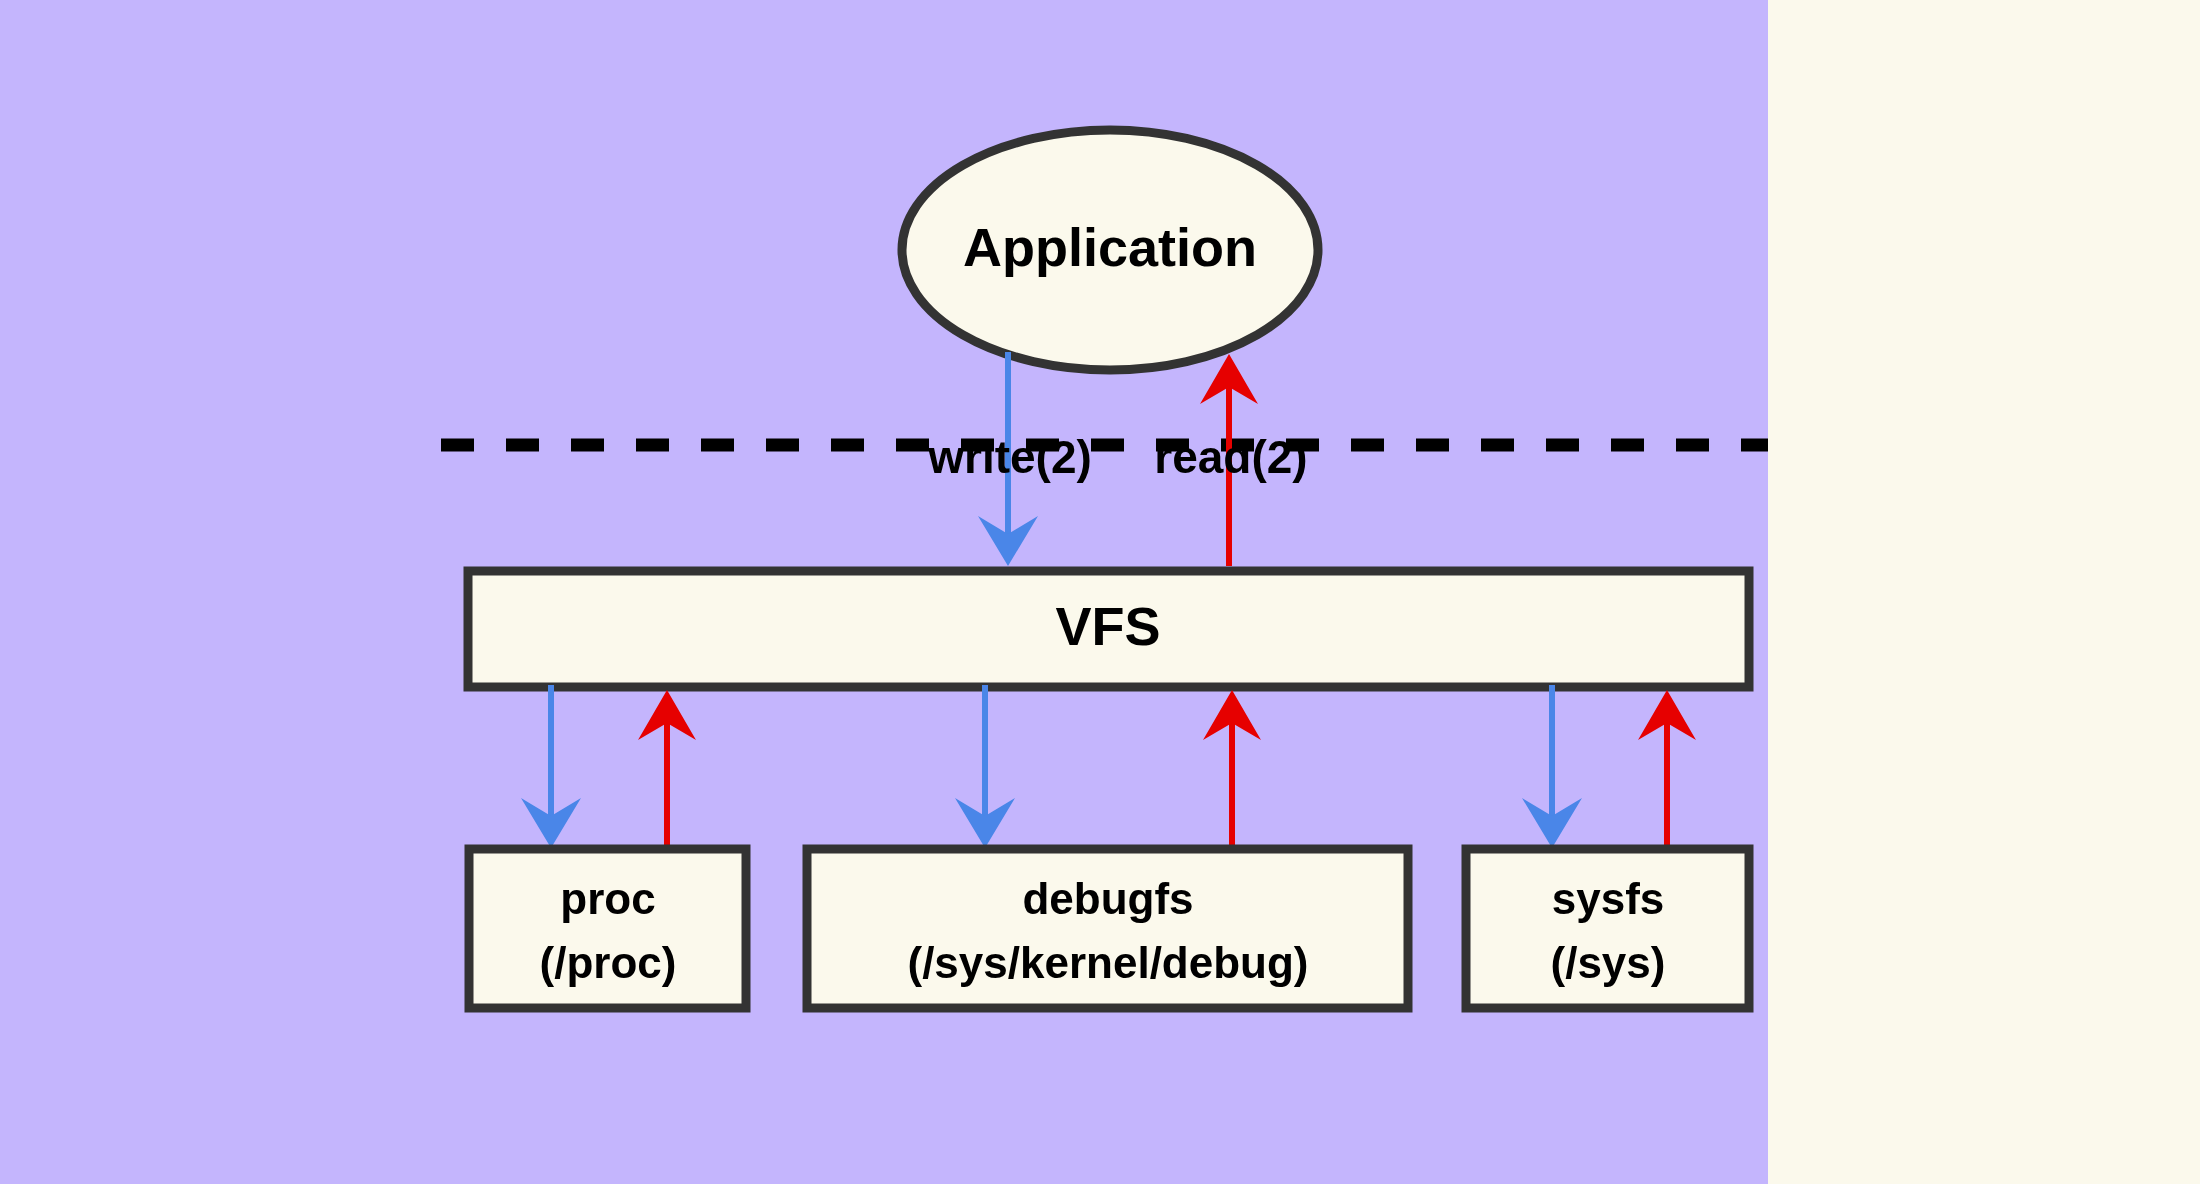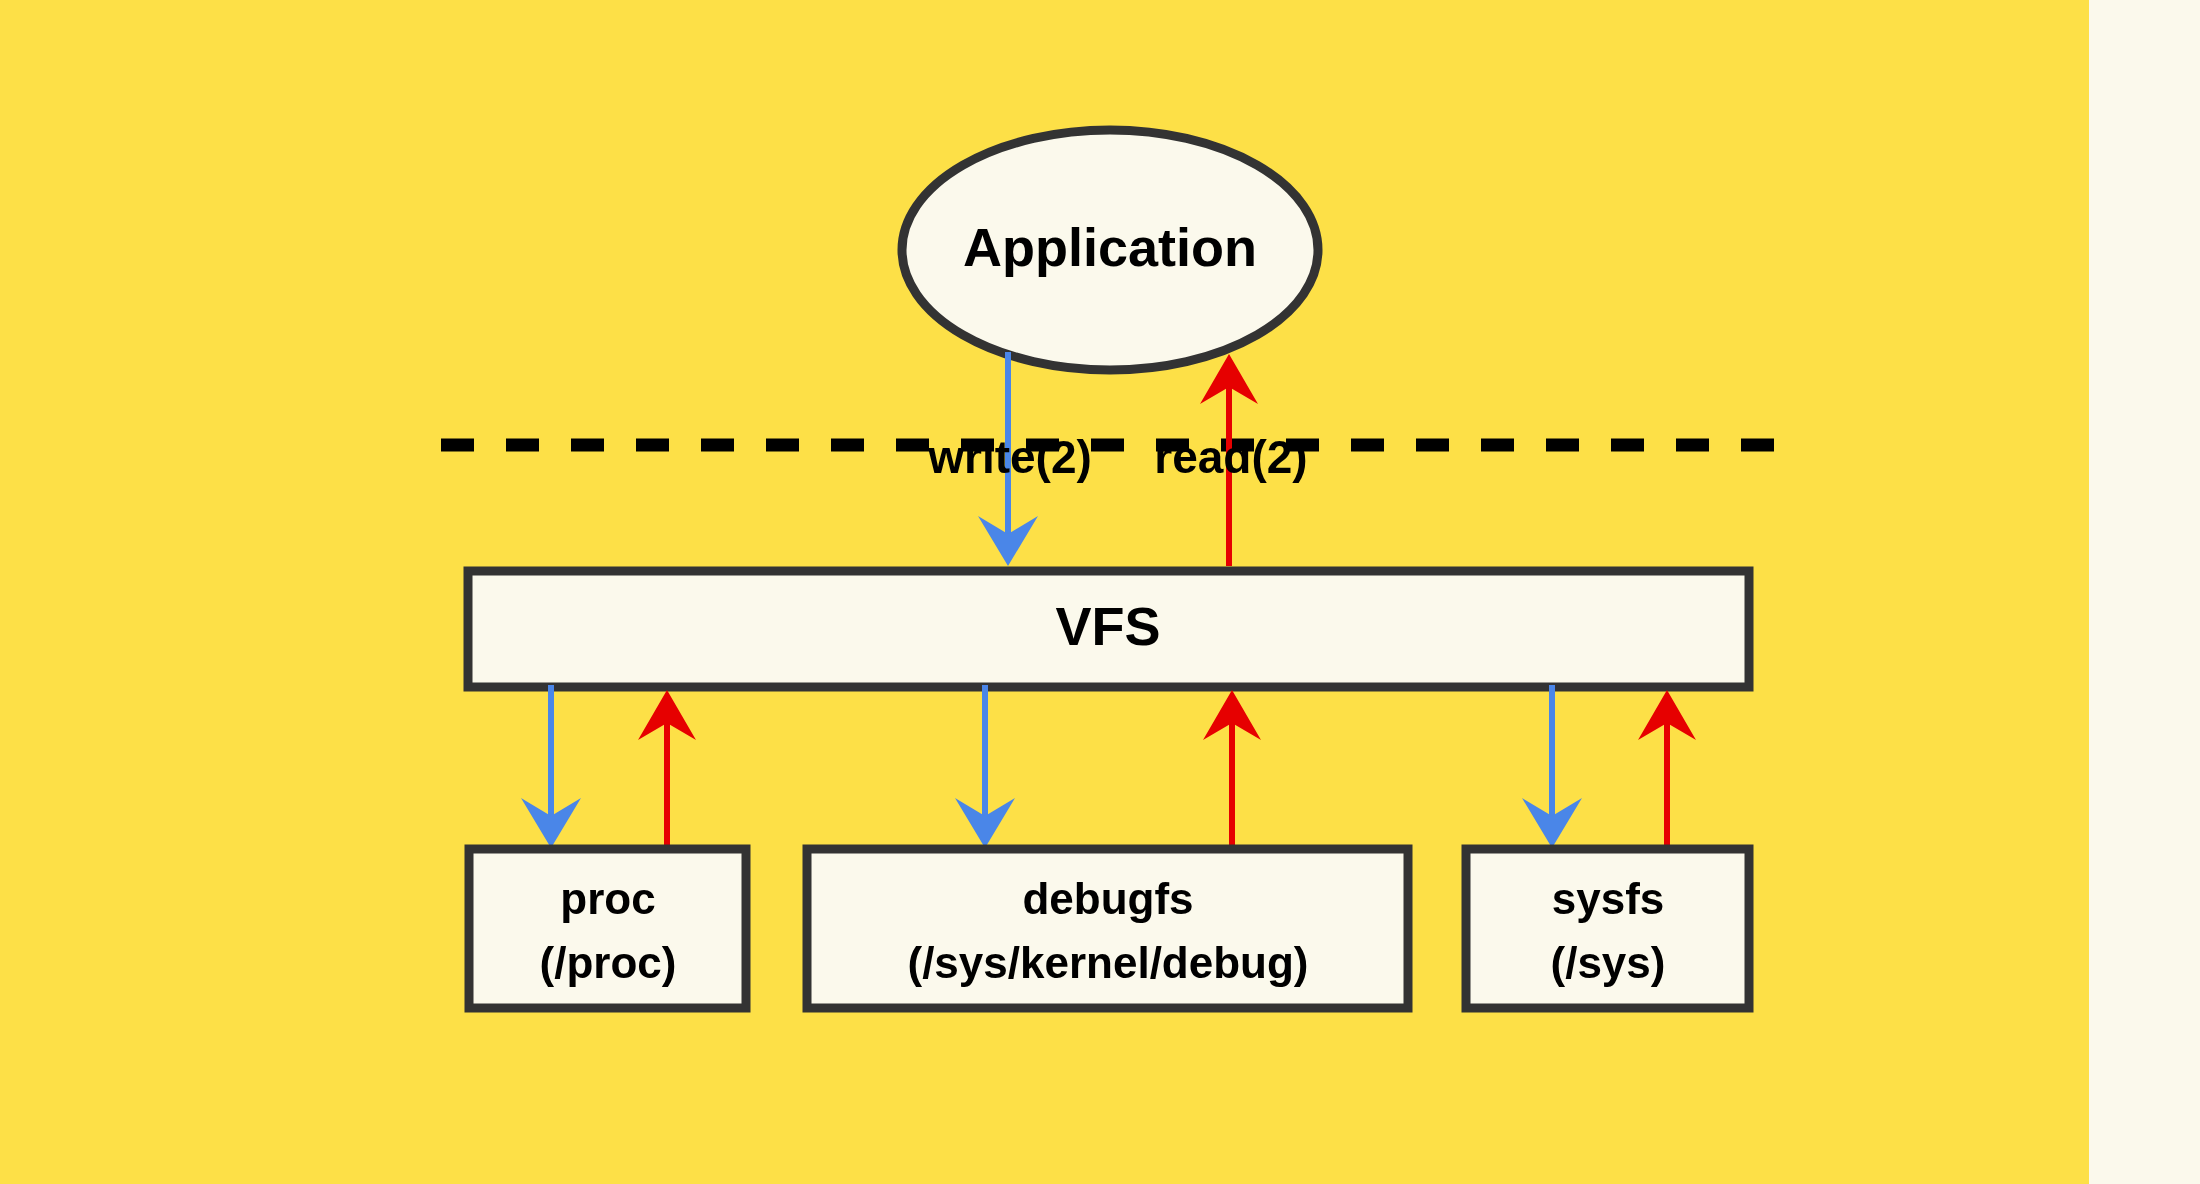--- a/index.html
+++ b/index.html
@@ -3,23 +3,23 @@
 <meta charset="utf-8">
 <title>Linux pseudo filesystem diagram</title>
 <style>
   html, body {
     margin: 0;
     padding: 0;
     background: #fbf9ec;
   }
   #stage {
     position: relative;
-    width: 2089px;
+    width: 1768px;
     height: 1184px;
-    background: #fde047;
+    background: #c4b5fd;
     overflow: hidden;
     font-family: "Liberation Sans", sans-serif;
   }
   #diagram-svg {
     position: absolute;
     left: 0;
     top: 0;
     width: 2200px;
     height: 1184px;
   }

